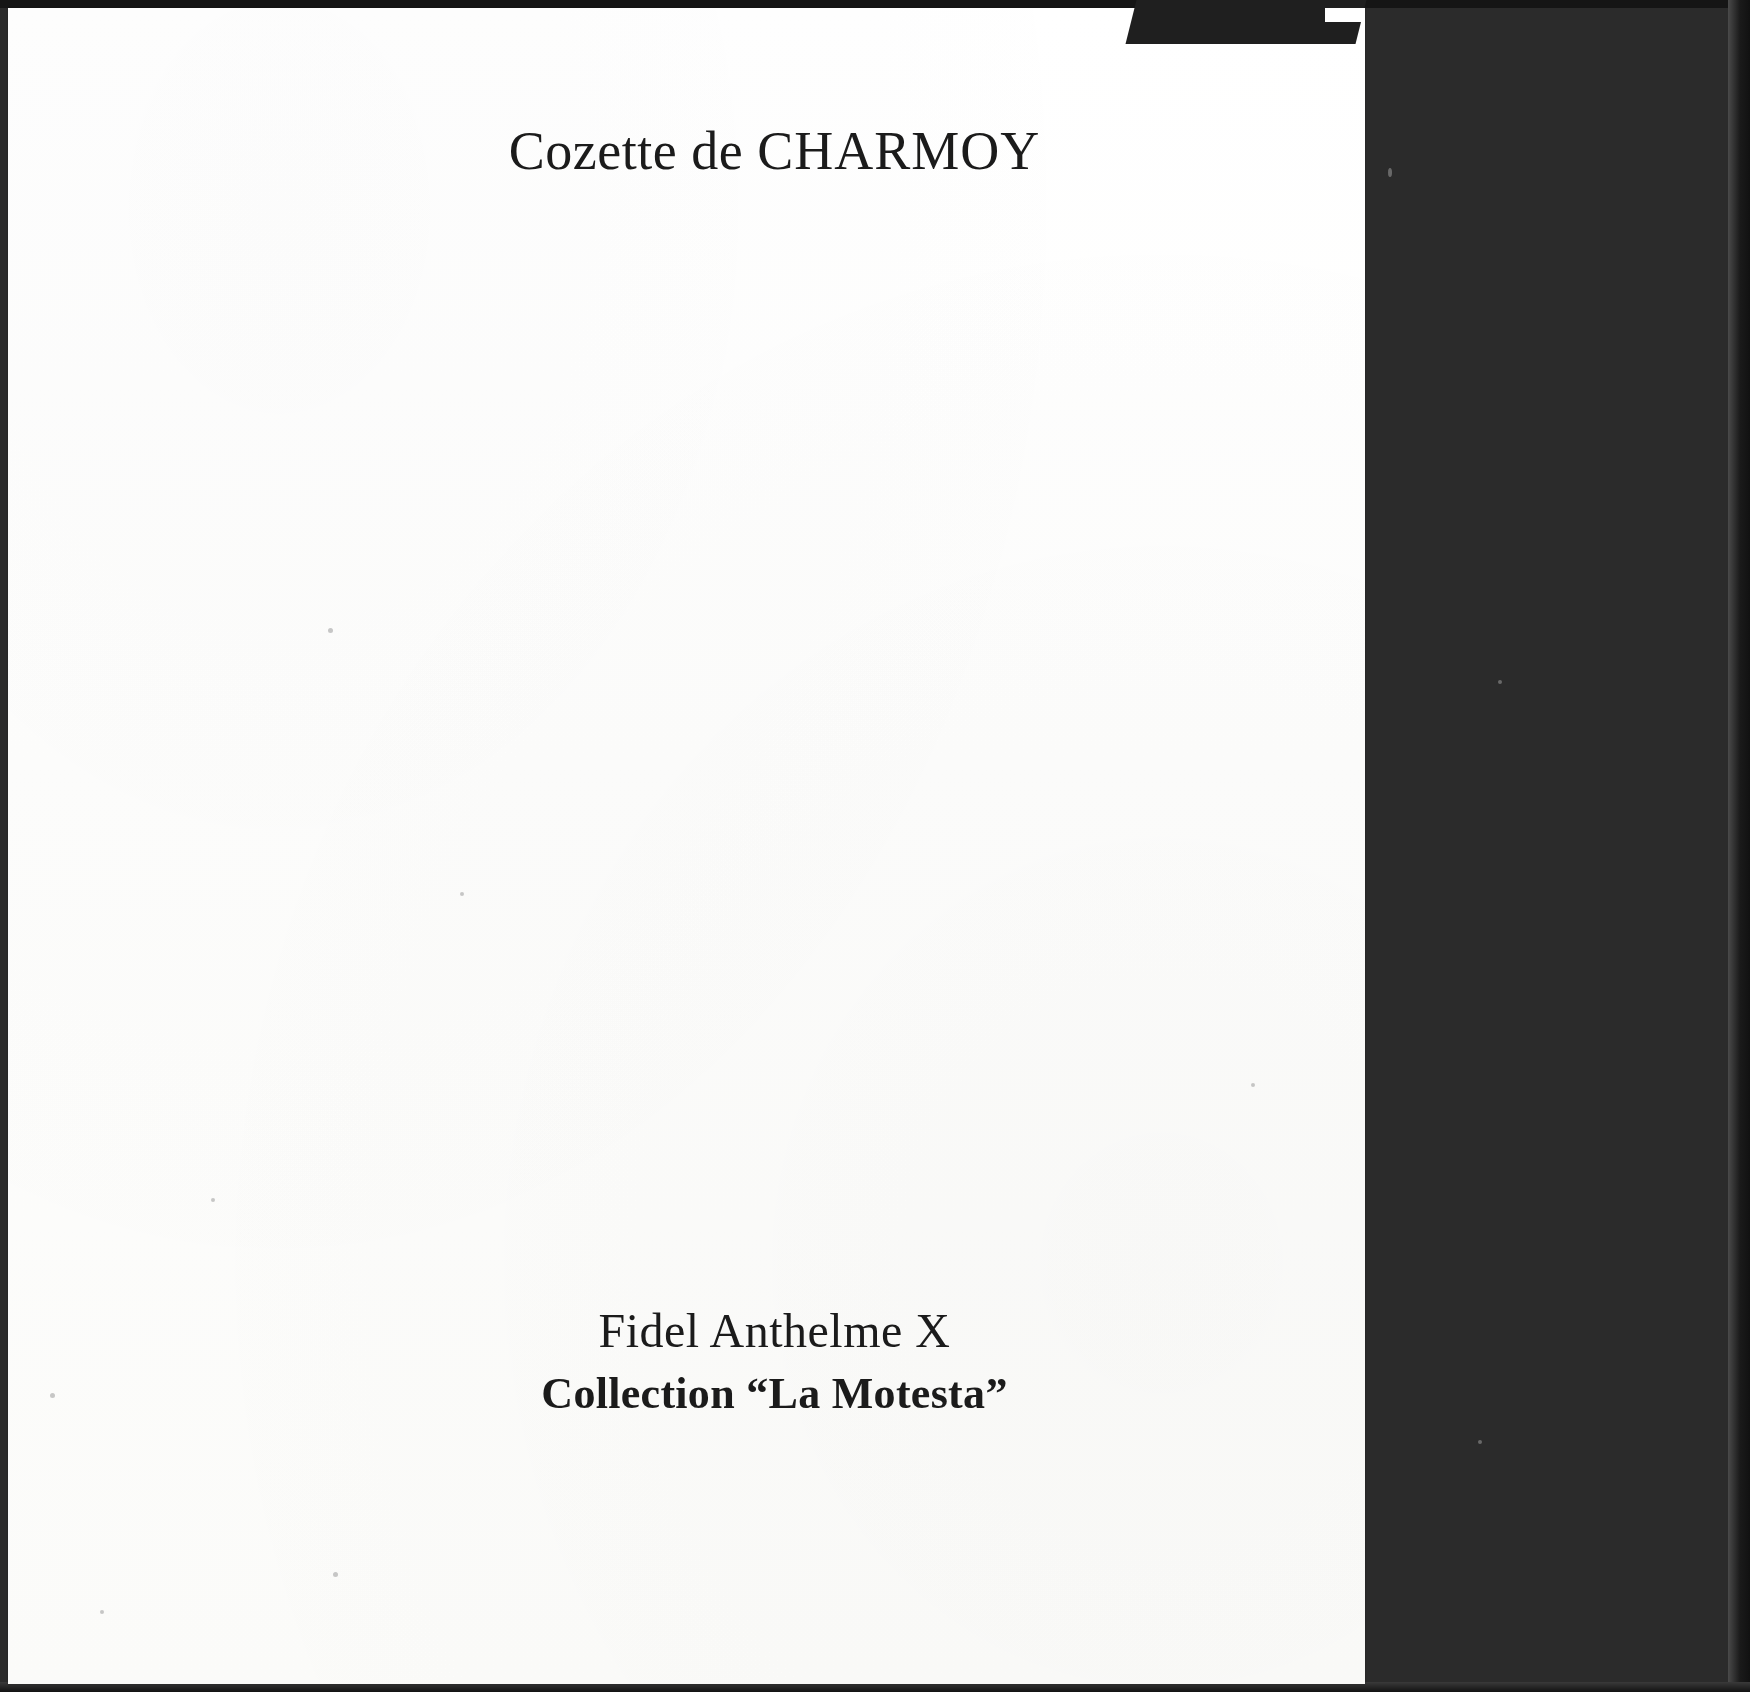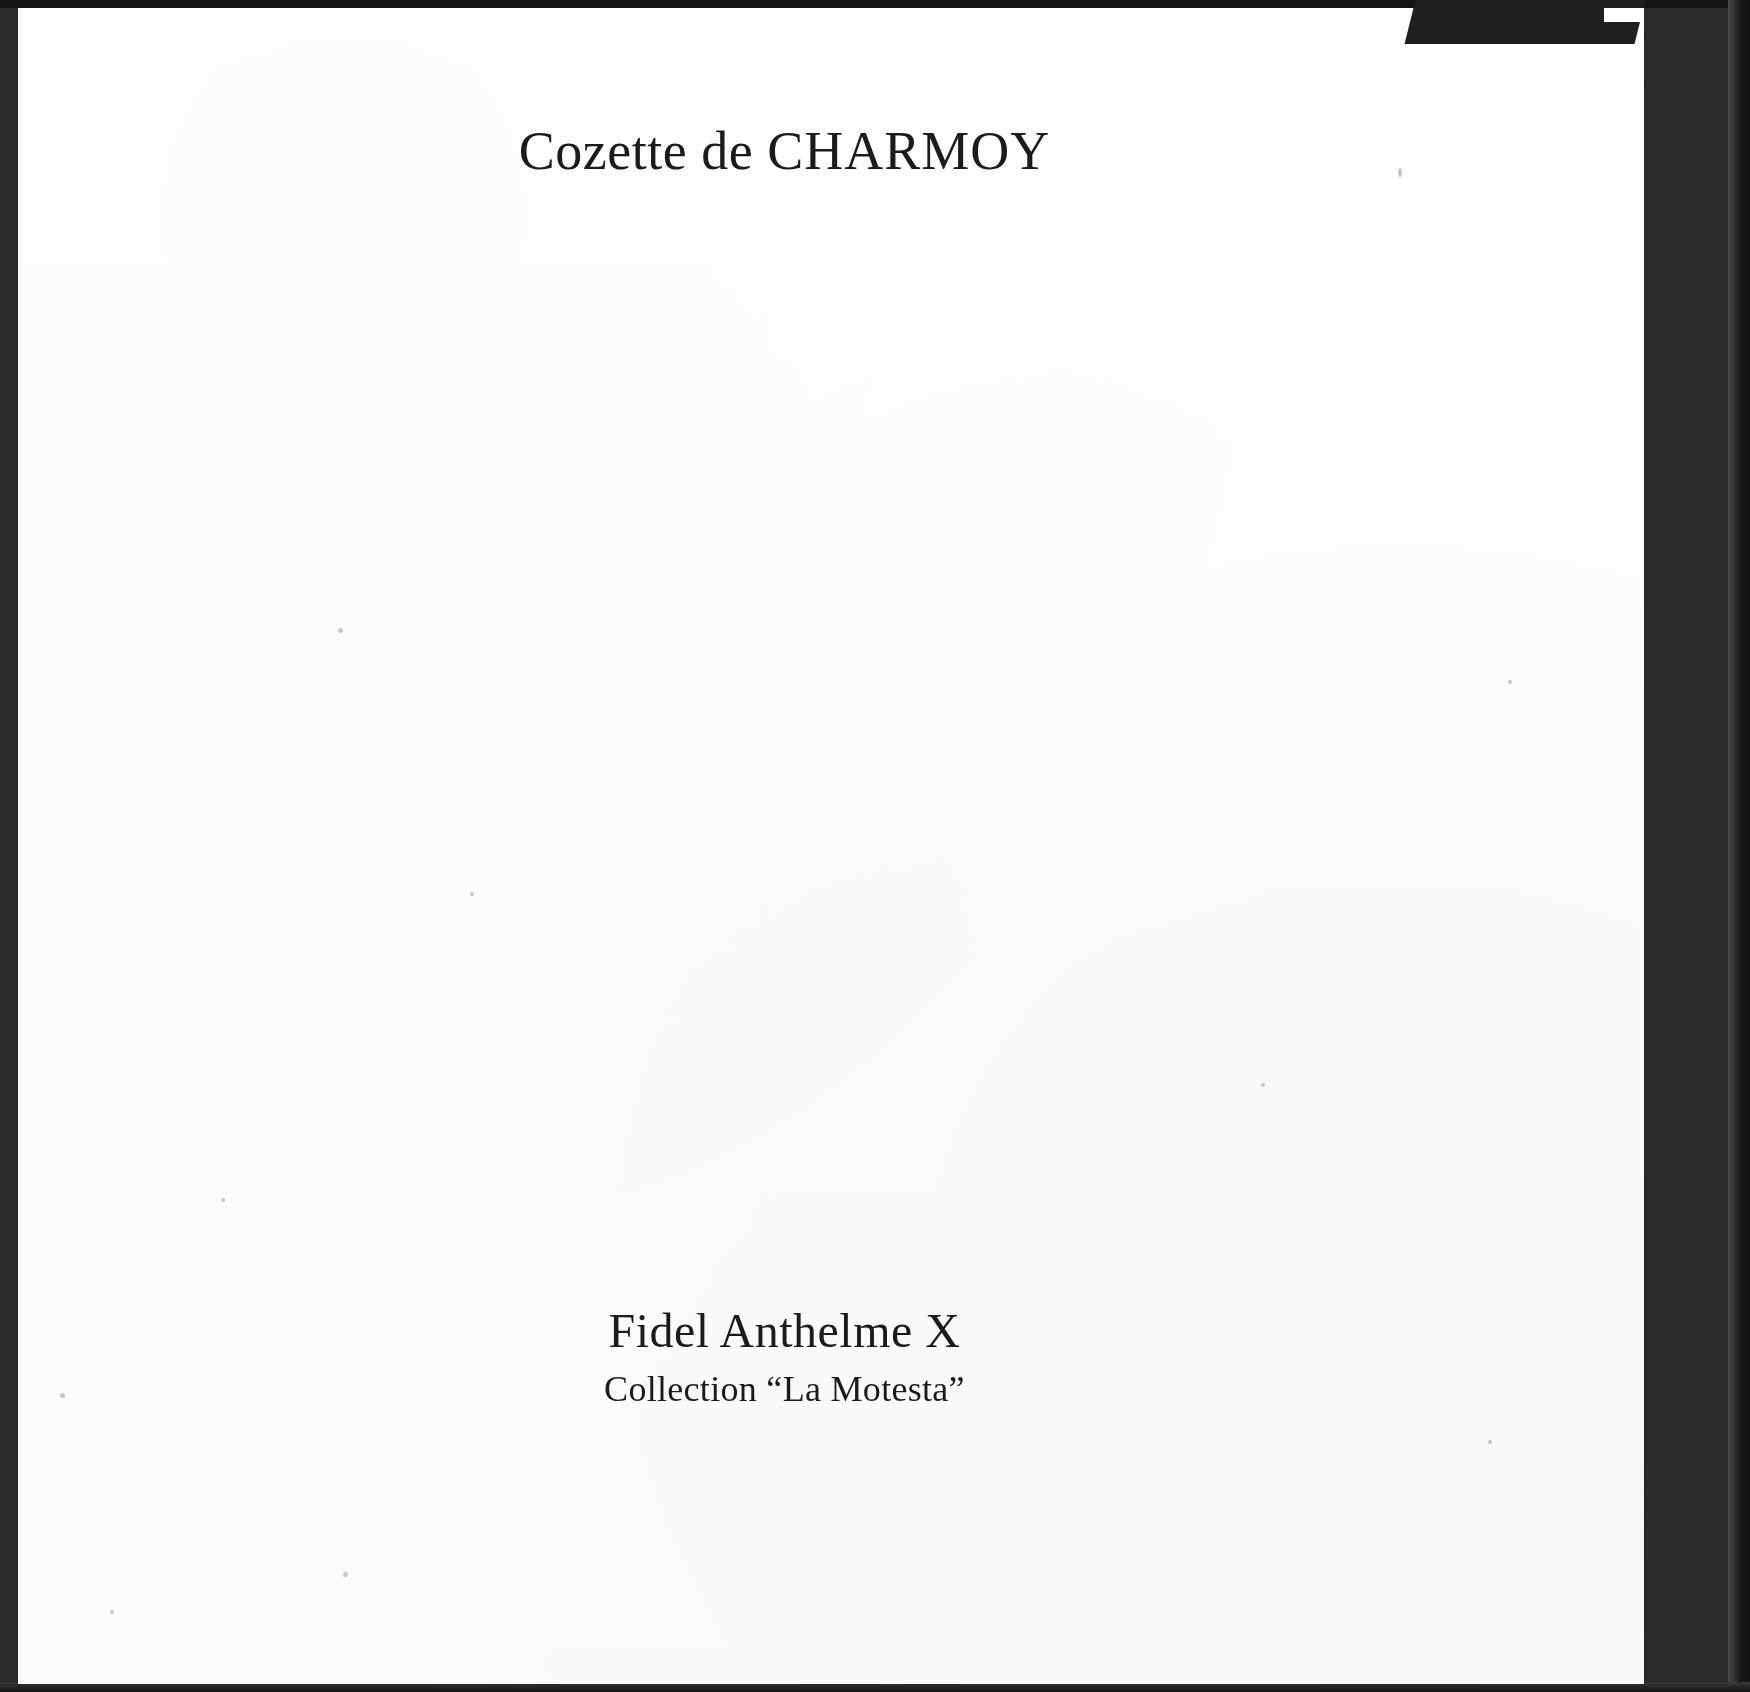--- a/index.html
+++ b/index.html
@@ -16,23 +16,23 @@
 
   
   .scan-backdrop {
     position: absolute;
     inset: 0;
     background: #2b2b2b;
   }
 
   .page-sheet {
     position: absolute;
-    left: 18px;
+    left: 8px;
     top: 8px;
-    width: 1626px;
+    width: 1357px;
     height: 1676px;
     background: #bef264;
     box-shadow: 0 0 2px rgba(0,0,0,0.25);
   }
 
   
   .paper-tone {
     position: absolute;
     inset: 0;
     background:
@@ -119,22 +119,23 @@
   }
 
   .publisher {
     top: 1295px;
     font-size: 48px;
     letter-spacing: 0.5px;
   }
 
   .collection {
     top: 1360px;
-    font-size: 36px;
+    font-size: 44px;
     letter-spacing: 0.3px;
+    font-weight: bold;
   }
 
   
   .speck {
     position: absolute;
     background: #9a9a9a;
     border-radius: 50%;
     opacity: 0.55;
   }
 </style>

